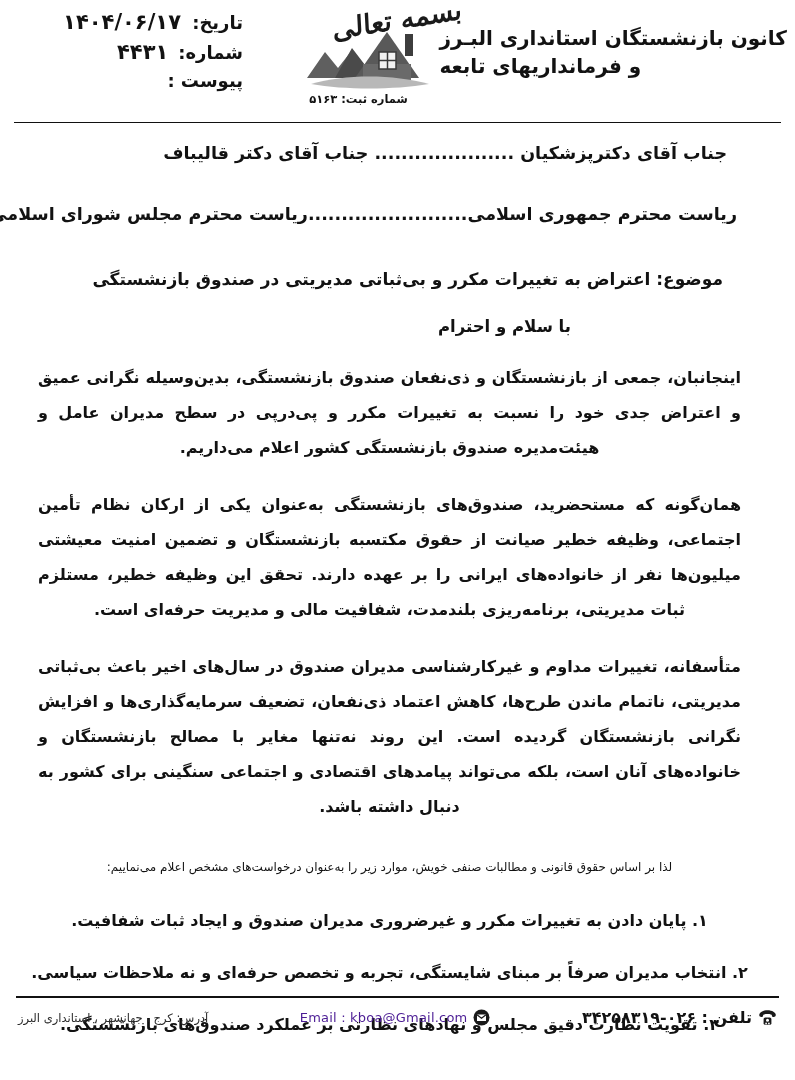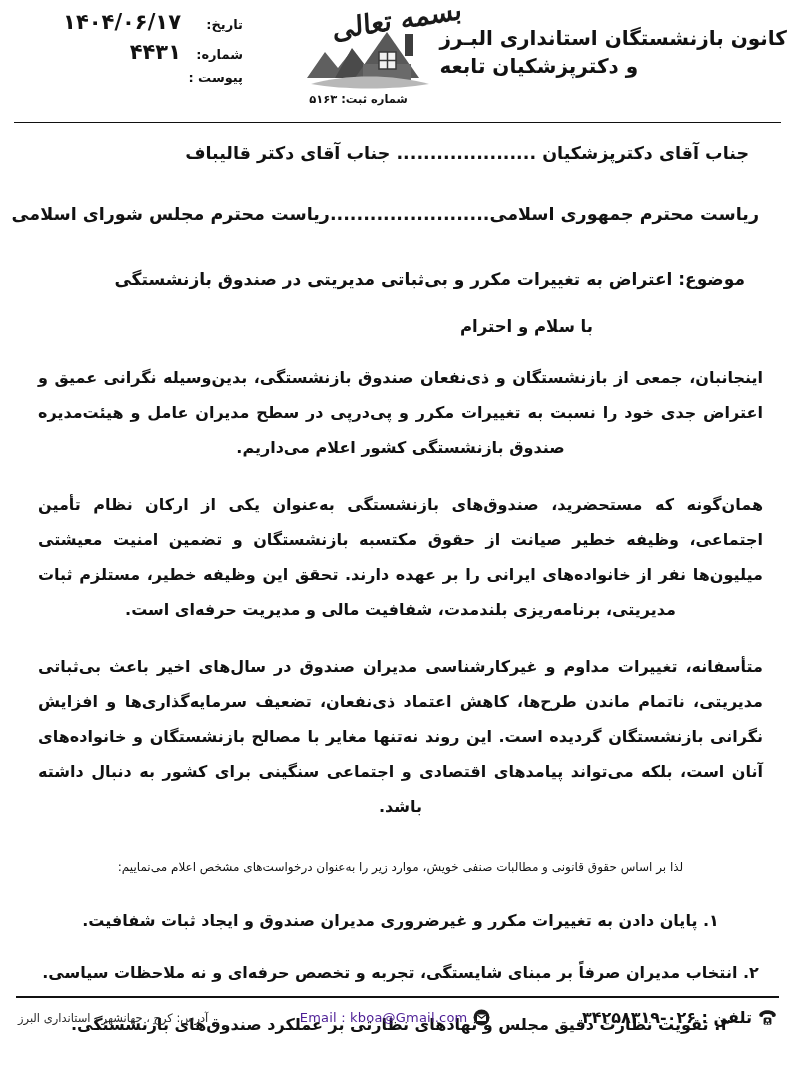--- a/index.html
+++ b/index.html
@@ -33,21 +33,21 @@
   }
   .meta-row {
     display: flex;
     flex-direction: row;
     justify-content: flex-start;
     align-items: baseline;
     height: 30px;
     gap: 10px;
   }
   .meta-label {
-    font-size: 13px;
+    font-size: 18px;
     font-weight: bold;
     letter-spacing: 0px;
     min-width: 52px;
     text-align: right;
   }
   .meta-value {
     font-size: 21px;
     font-weight: bold;
     letter-spacing: 1px;
   }
@@ -116,21 +116,21 @@
     right: 14px;
     height: 0;
     border-top: 1.6px solid #111;
   }
 
   
   .body {
     position: absolute;
     top: 128px;
     left: 28px;
-    right: 22px;
+    right: 44px;
     direction: rtl;
     text-align: right;
   }
   .addressee-block {
     margin-top: 8px;
   }
   .addressee-line {
     font-size: 17.5px;
     font-weight: bold;
     line-height: 34px;
@@ -274,21 +274,21 @@
       </div>
     </div>
 
     <div class="bismillah">
       <span class="bismillah-text">بسمه تعالی</span>
     </div>
 
     <div class="hdr-right">
       <div class="org-names">
         <div class="org-line">کانون بازنشستگان استانداری البـرز</div>
-        <div class="org-line">و دکترپزشکیان تابعه</div>
+        <div class="org-line">و فرمانداریهای تابعه</div>
       </div>
       <div class="logo-wrap">
         <svg width="128" height="84" viewBox="0 0 128 84">
 
           <path d="M2 60 L20 34 L33 50 L44 36 L58 60 Z" fill="#5f5f5f"></path>
           <path d="M30 60 L47 30 L60 47 L70 32 L86 60 Z" fill="#4a4a4a"></path>
 
           <rect x="100" y="16" width="8" height="22" fill="#3d3d3d"></rect>
 
           <path d="M50 60 L82 14 L114 60 Z" fill="#595959"></path>

